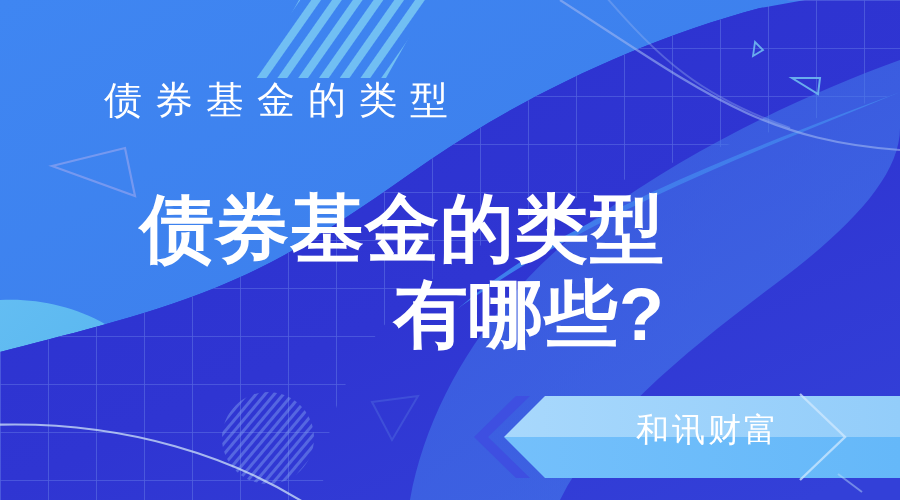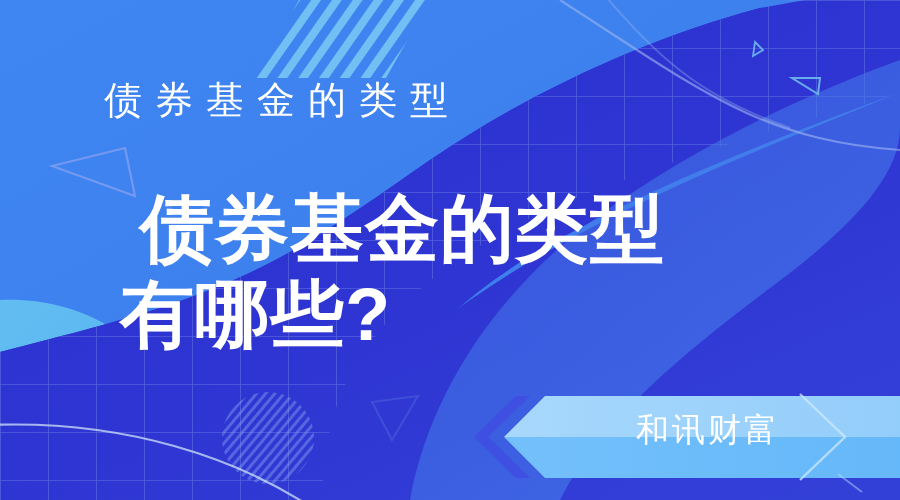--- a/index.html
+++ b/index.html
@@ -52,21 +52,21 @@
   }
   .title-line {
     font-size: 74px;
     line-height: 86px;
     font-weight: 700;
     color: #ffffff;
     letter-spacing: 1px;
     white-space: nowrap;
   }
   #title-line-1 { text-align: right; }
-  #title-line-2 { text-align: left; }
+  #title-line-2 { text-align: right; }
   #brand-badge-label {
     position: absolute;
     left: 560px;
     top: 410px;
     width: 220px;
     text-align: right;
     font-size: 33px;
     line-height: 40px;
     font-weight: 400;
     color: #ffffff;

